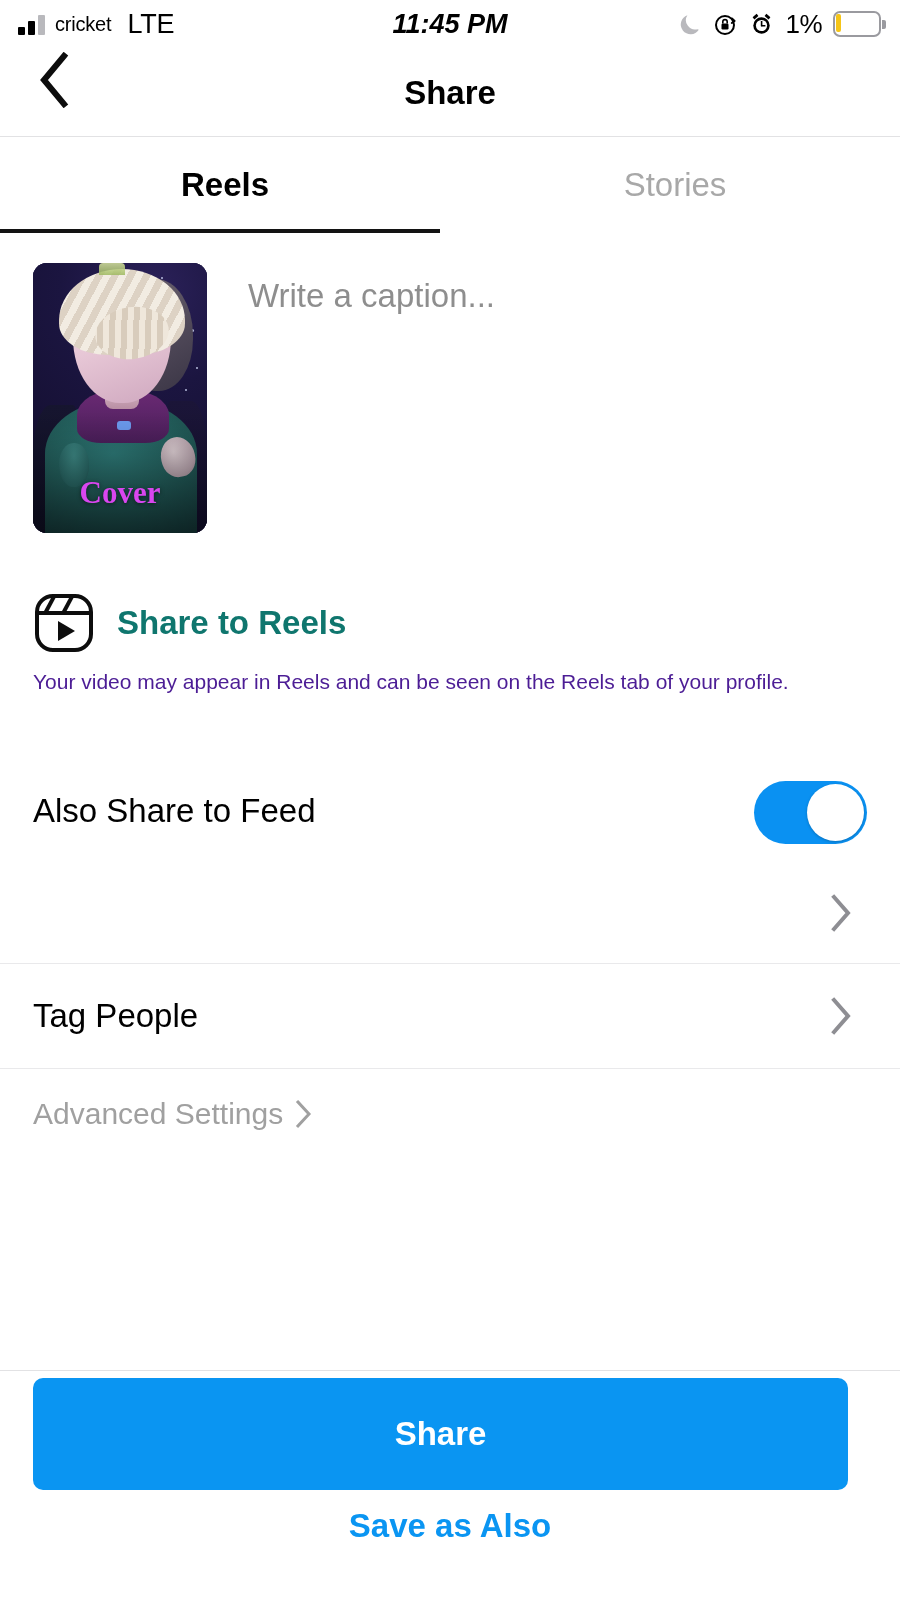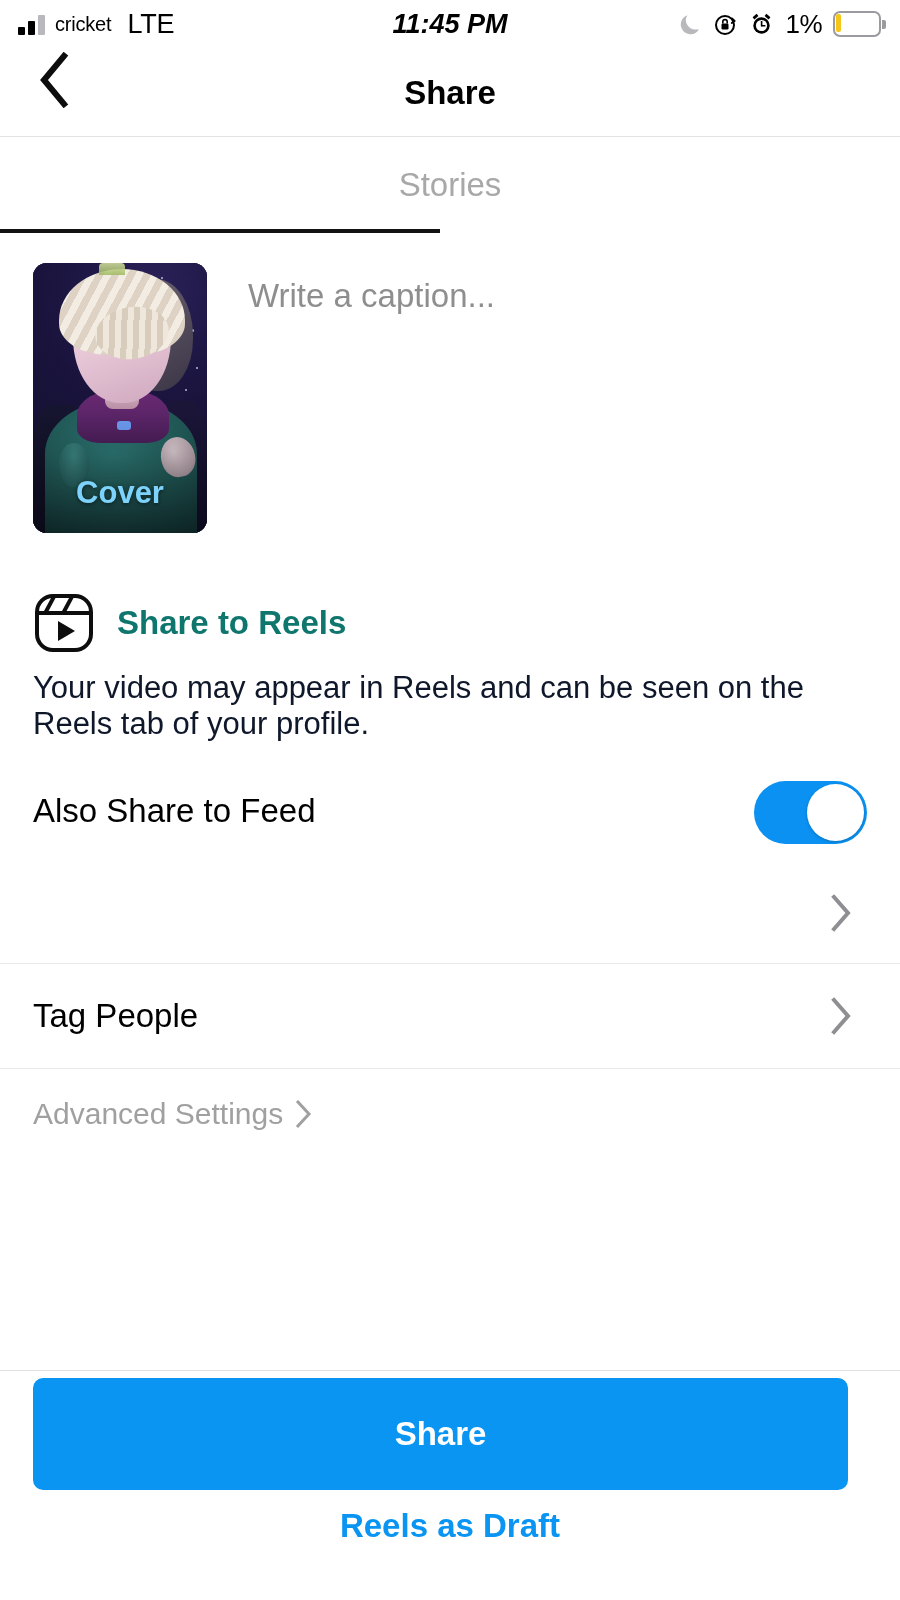--- a/index.html
+++ b/index.html
@@ -155,35 +155,36 @@
     position:absolute; left:66px; top:0px; width:26px; height:12px;
     background:linear-gradient(180deg,#d9e7a0 0%, #9db85f 100%);
     border-radius:4px 4px 0 0; opacity:.85;
   }
   .thumb-shade {
     position:absolute; inset:0;
     background:linear-gradient(180deg, rgba(0,0,0,0) 55%, rgba(0,0,0,.42) 100%);
   }
   .cover-label {
     position:absolute; left:0; right:0; bottom:22px;
-    text-align:center; color:#7dd3fc; font-size:31px; font-weight:bold;
+    text-align:center; color:#d946ef; font-size:31px; font-weight:bold;
     text-shadow:0 1px 4px rgba(0,0,0,.55);
+    font-family:Liberation Serif, serif;
   }
   .caption {
     position:absolute; left:248px; top:277px; width:600px;
     font-size:33px; color:#8e8e8e; cursor:text;
   }
 
   
   .reels-head { position:absolute; left:33px; top:592px; display:flex; align-items:center; gap:22px; }
   .reels-icon { width:62px; height:62px; }
   .reels-title { font-size:33px; font-weight:bold; color:#0f766e; }
   .reels-desc {
     position:absolute; left:33px; top:670px; width:790px;
-    font-size:31px; color:#0f172a; line-height:1.17;
+    font-size:21px; color:#4c1d95; line-height:1.17;
   }
 
   
   .row {
     position:absolute; left:0; width:900px;
     display:flex; align-items:center; cursor:pointer;
   }
   .row .label { font-size:33px; color:#000; margin-left:33px; }
   .row .chev { position:absolute; right:48px; }
   .row-toggle { top:760px; height:102px; }
@@ -284,20 +285,21 @@
   <div class="back-btn">
     <span>
       <svg width="36" height="56" viewBox="0 0 36 56">
         <path d="M28 4L8 28l20 24" fill="none" stroke="#0d0d0d" stroke-width="6" stroke-linecap="square" stroke-linejoin="miter"></path>
       </svg>
     </span>
   </div>
   <div class="nav-sep"></div>
 
   <div class="tabs">
+    <div class="tab active">Reels</div>
     <div class="tab inactive">Stories</div>
   </div>
   <div class="tab-underline"></div>
 
   <div class="thumb">
     <div class="art">
       <div class="sky"></div>
       <span class="star" style="left:134px; top:22px; width:3px; height:3px;"></span>
       <span class="star" style="left:150px; top:40px; width:2px; height:2px;"></span>
       <span class="star" style="left:120px; top:52px; width:2px; height:2px;"></span>
@@ -377,16 +379,16 @@
     </span>
   </div>
 
   <div class="sep sep-bottom"></div>
 
   <div class="share-btn">
     <span>Share</span>
   </div>
 
   <div class="draft-btn">
-    <span>Reels as Draft</span>
+    <span>Save as Also</span>
   </div>
 
 </div>
 
 </body></html>

